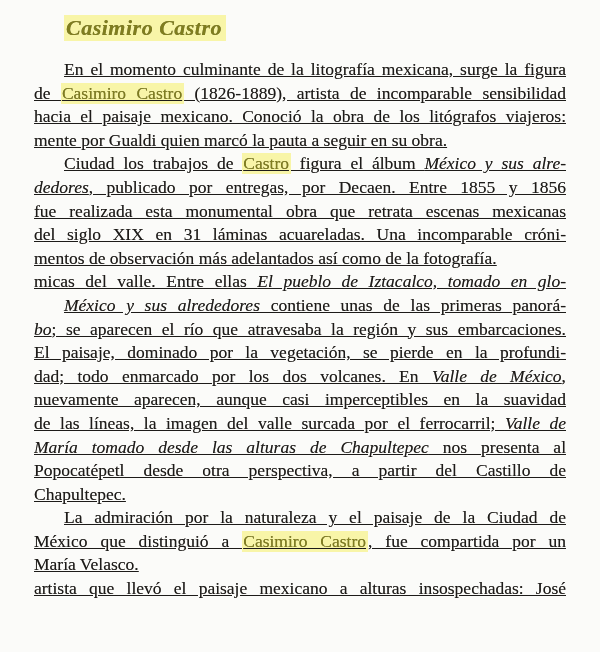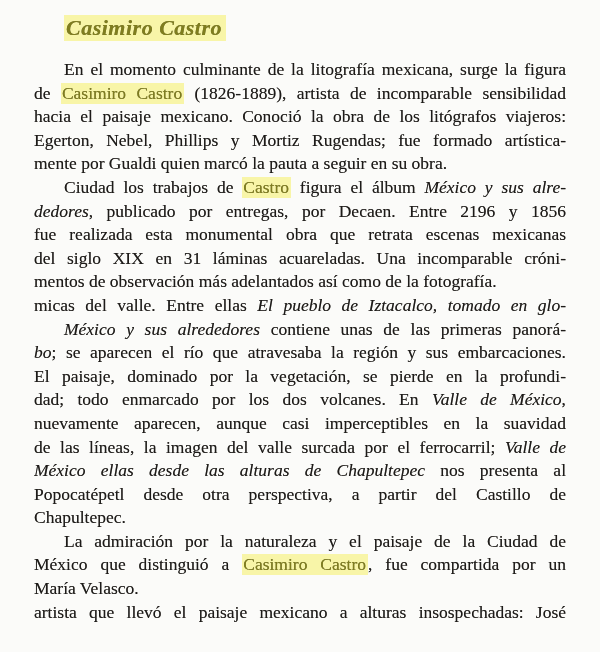--- a/index.html
+++ b/index.html
@@ -34,20 +34,21 @@
   }
   .body-text {
     font-size: 17.5px;
     line-height: 23.6px;
   }
   .line {
     height: 23.6px;
     overflow: hidden;
     text-align: justify;
     text-align-last: justify;
+    text-decoration: underline;
     -moz-text-align-last: justify;
   }
   .line.last {
     text-align-last: left;
     -moz-text-align-last: left;
   }
   .line.indent { padding-left: 30px; }
   .seg-normal { }
   .seg-italic { font-style: italic; }
   .seg-highlight {
@@ -63,39 +64,38 @@
 
 <div class="page">
   <div class="title-line">
     <span class="title-hl">Casimiro Castro</span>
   </div>
   <div class="body-text">
       <div>
         <div class="line indent"><span class="seg-normal">En el momento culminante de la litografía mexicana, surge la figura</span></div>
         <div class="line"><span class="seg-normal">de </span><span class="seg-highlight">Casimiro Castro</span><span class="seg-normal"> (1826-1889), artista de incomparable sensibilidad</span></div>
         <div class="line"><span class="seg-normal">hacia el paisaje mexicano. Conoció la obra de los litógrafos viajeros:</span></div>
-        <div class="line"><span class="seg-normal">Egerton, Nebel, Phillips y Mortiz Rugendas; fue formado artística-</span></div>
         <div class="line last"><span class="seg-normal">mente por Gualdi quien marcó la pauta a seguir en su obra.</span></div>
       </div>
       <div>
         <div class="line indent"><span class="seg-normal">Ciudad los trabajos de </span><span class="seg-highlight">Castro</span><span class="seg-normal"> figura el álbum </span><span class="seg-italic">México y sus alre-</span></div>
-        <div class="line"><span class="seg-italic">dedores</span><span class="seg-normal">, publicado por entregas, por Decaen. Entre 2196 y 1856</span></div>
+        <div class="line"><span class="seg-italic">dedores</span><span class="seg-normal">, publicado por entregas, por Decaen. Entre 1855 y 1856</span></div>
         <div class="line"><span class="seg-normal">fue realizada esta monumental obra que retrata escenas mexicanas</span></div>
         <div class="line"><span class="seg-normal">del siglo XIX en 31 láminas acuareladas. Una incomparable cróni-</span></div>
         <div class="line last"><span class="seg-normal">mentos de observación más adelantados así como de la fotografía.</span></div>
       </div>
       <div>
         <div class="line"><span class="seg-normal">micas del valle. Entre ellas </span><span class="seg-italic">El pueblo de Iztacalco, tomado en glo-</span></div>
         <div class="line indent"><span class="seg-italic">México y sus alrededores</span><span class="seg-normal"> contiene unas de las primeras panorá-</span></div>
         <div class="line"><span class="seg-italic">bo</span><span class="seg-normal">; se aparecen el río que atravesaba la región y sus embarcaciones.</span></div>
         <div class="line"><span class="seg-normal">El paisaje, dominado por la vegetación, se pierde en la profundi-</span></div>
         <div class="line"><span class="seg-normal">dad; todo enmarcado por los dos volcanes. En </span><span class="seg-italic">Valle de México</span><span class="seg-normal">,</span></div>
         <div class="line"><span class="seg-normal">nuevamente aparecen, aunque casi imperceptibles en la suavidad</span></div>
         <div class="line"><span class="seg-normal">de las líneas, la imagen del valle surcada por el ferrocarril; </span><span class="seg-italic">Valle de</span></div>
-        <div class="line"><span class="seg-italic">México ellas desde las alturas de Chapultepec</span><span class="seg-normal"> nos presenta al</span></div>
+        <div class="line"><span class="seg-italic">María tomado desde las alturas de Chapultepec</span><span class="seg-normal"> nos presenta al</span></div>
         <div class="line"><span class="seg-normal">Popocatépetl desde otra perspectiva, a partir del Castillo de</span></div>
         <div class="line last"><span class="seg-normal">Chapultepec.</span></div>
       </div>
       <div>
         <div class="line indent"><span class="seg-normal">La admiración por la naturaleza y el paisaje de la Ciudad de</span></div>
         <div class="line"><span class="seg-normal">México que distinguió a </span><span class="seg-highlight">Casimiro Castro</span><span class="seg-normal">, fue compartida por un</span></div>
         <div class="line last"><span class="seg-normal">María Velasco.</span></div>
         <div class="line"><span class="seg-normal">artista que llevó el paisaje mexicano a alturas insospechadas: José</span></div>
       </div>
     </div>

